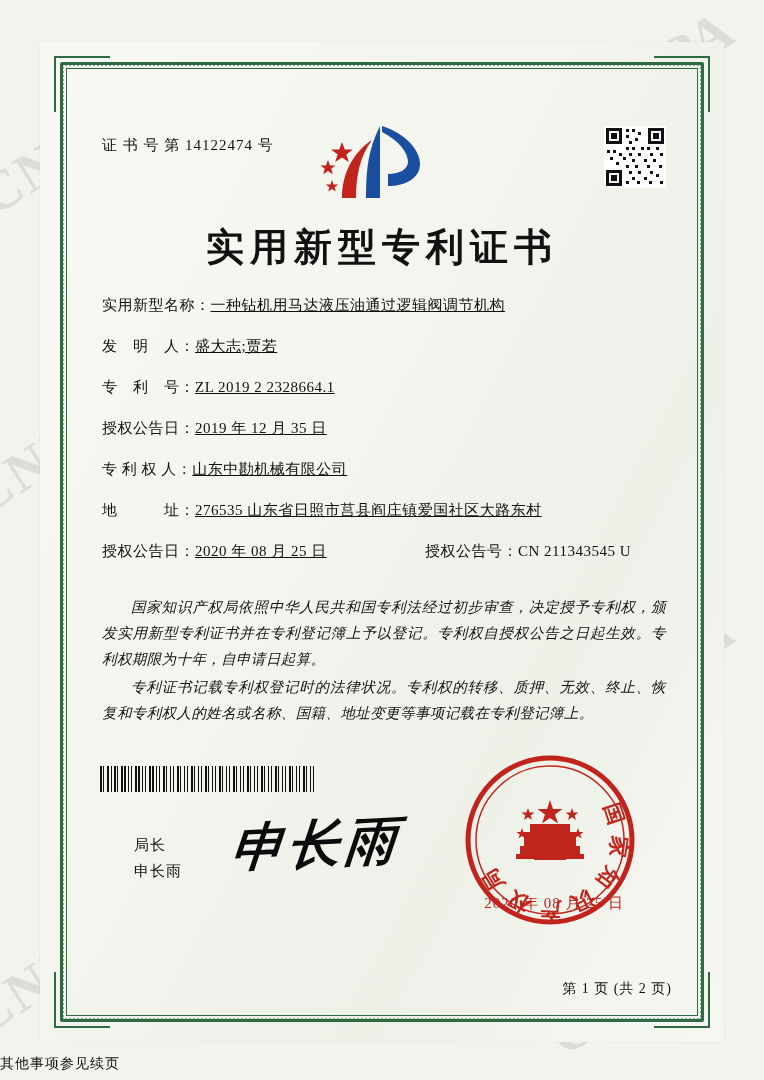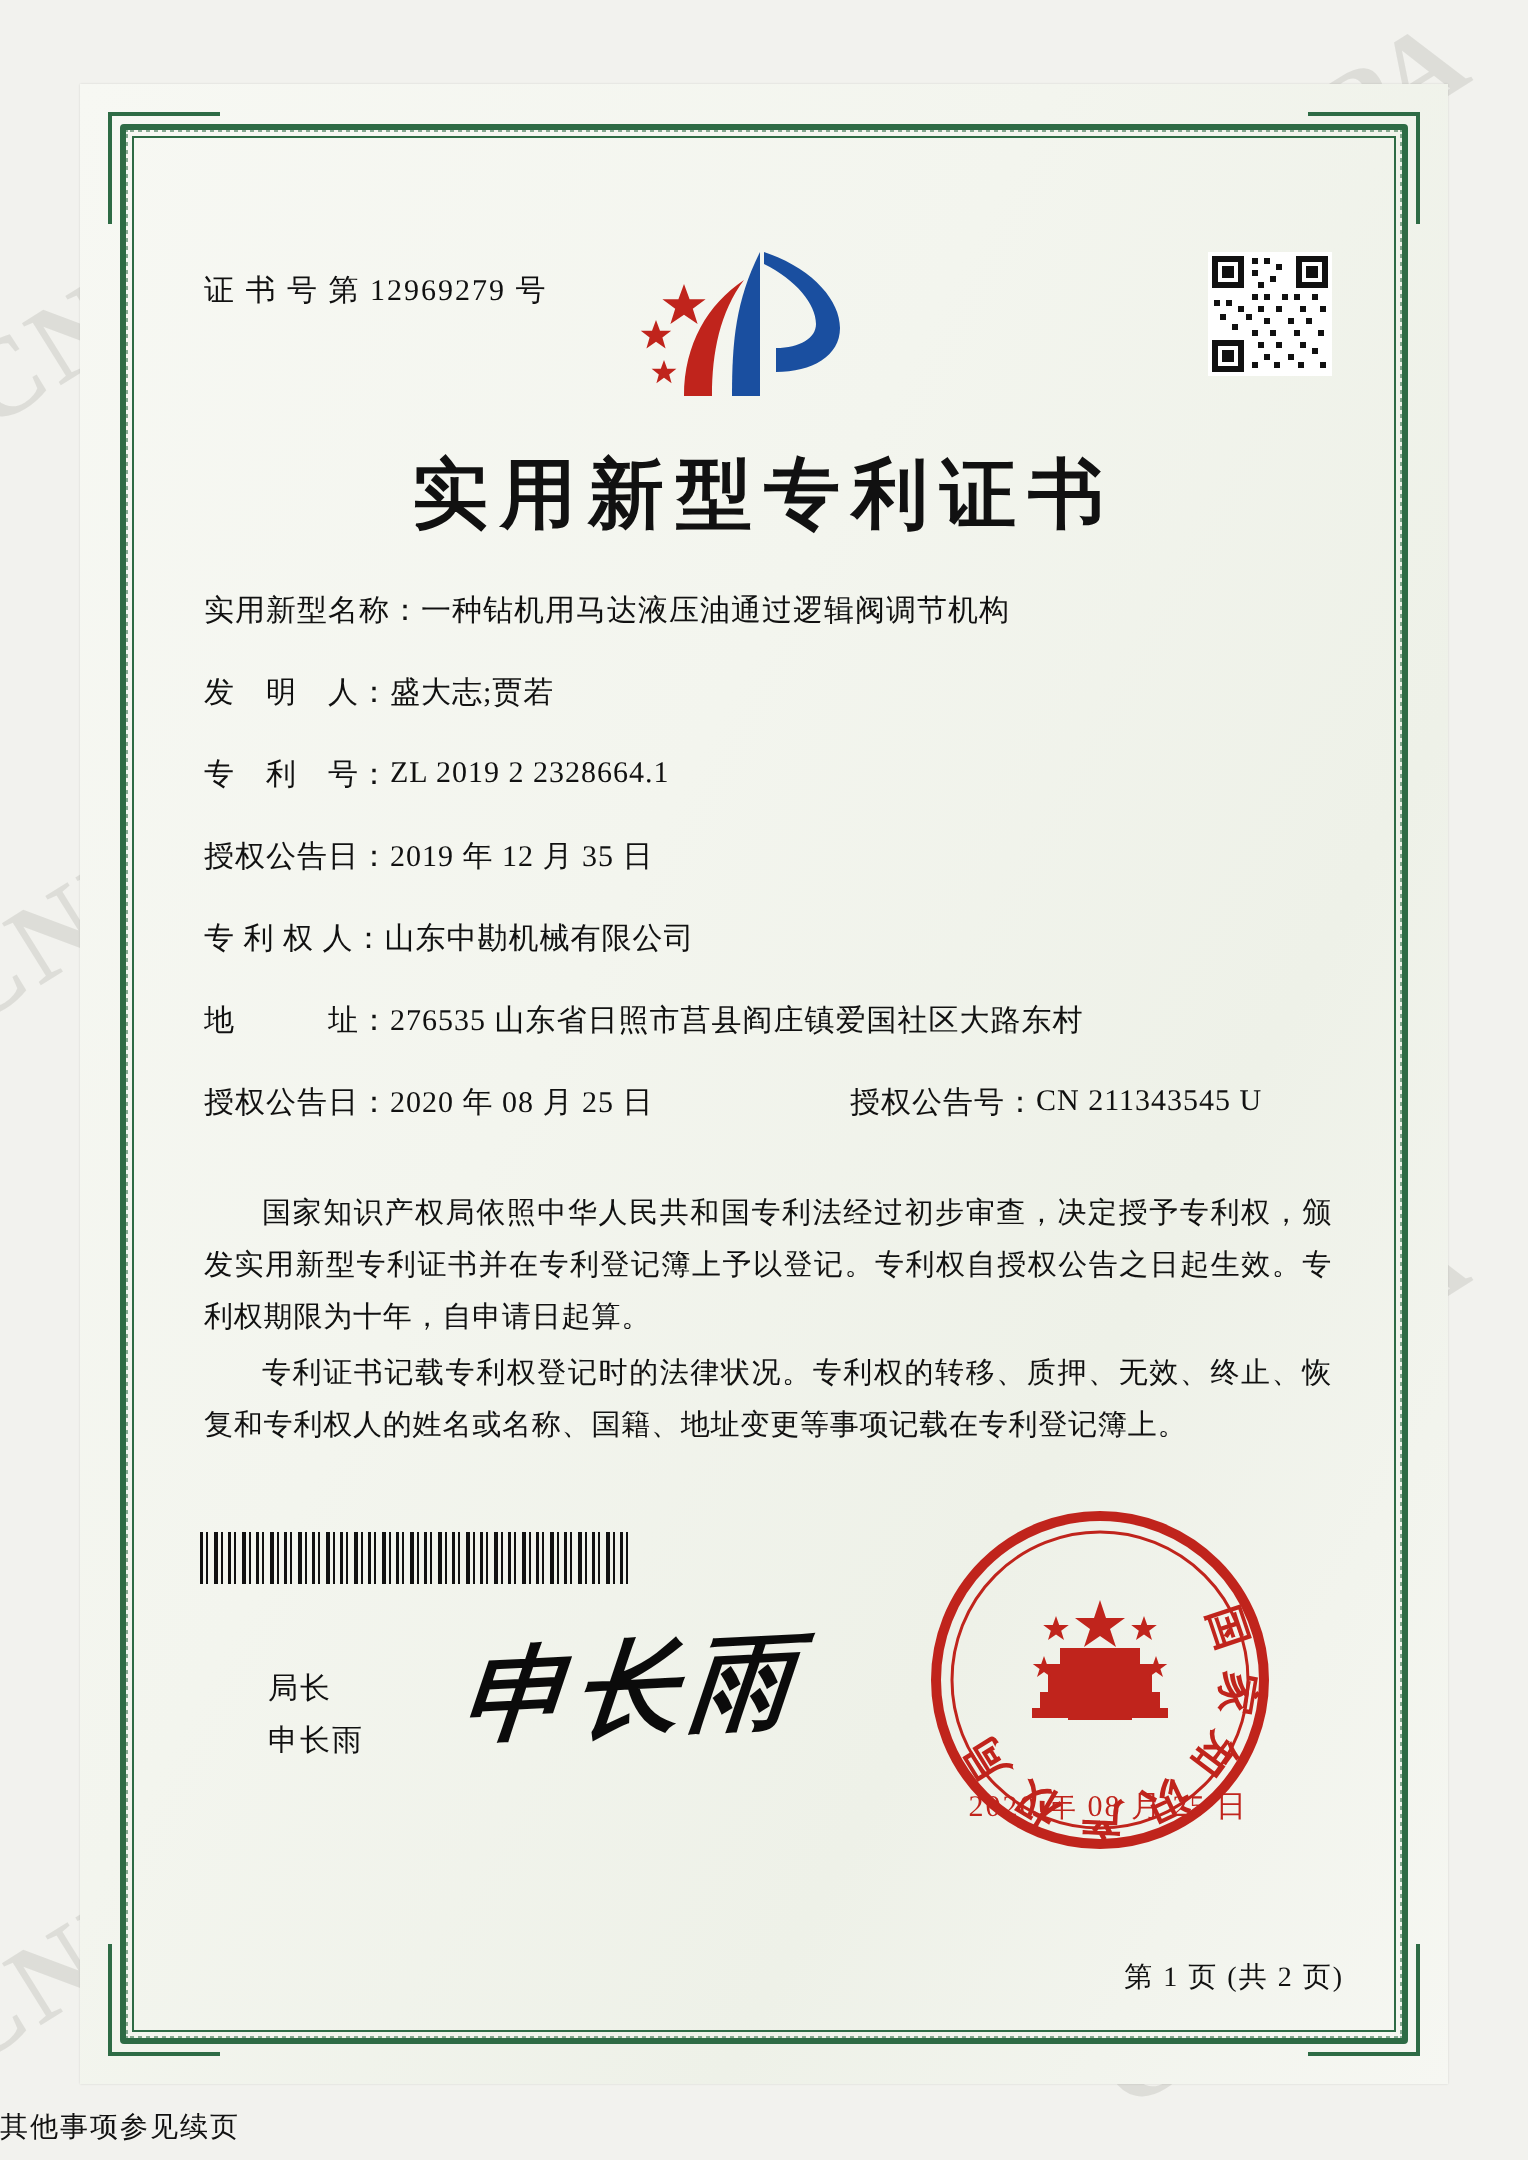--- a/index.html
+++ b/index.html
@@ -143,20 +143,21 @@
     color: #111;
   }
   .field-label {
     flex: 0 0 auto;
     white-space: pre;
     letter-spacing: 0.5px;
   }
   .field-value {
     flex: 1 1 auto;
     letter-spacing: 0.5px;
+    text-decoration: underline;
   }
   .field-row.split .field-value {
     flex: 0 0 auto;
     min-width: 230px;
   }
   .field-label2 {
     flex: 0 0 auto;
     white-space: pre;
     letter-spacing: 0.5px;
   }
@@ -173,20 +174,21 @@
     top: 500px;
     font-size: 14.5px;
     line-height: 26px;
     color: #111;
     letter-spacing: 0.4px;
   }
   .paras p {
     margin: 0 0 2px 0;
     text-indent: 2em;
     text-align: justify;
+    font-style: italic;
   }
 
   
   .barcode {
     position: absolute;
     left: 8px;
     top: 672px;
     width: 215px;
     height: 26px;
     background-image: repeating-linear-gradient(
@@ -292,21 +294,21 @@
   <div class="frame-outer"></div>
   <div class="frame-deco"></div>
   <div class="frame-inner"></div>
   <div class="corner tl"></div>
   <div class="corner tr"></div>
   <div class="corner bl"></div>
   <div class="corner br"></div>
 
   <div class="content">
 
-    <div class="cert-no">证 书 号 第 12969279 号</div>
+    <div class="cert-no">证 书 号 第 14122474 号</div>
 
     <div class="logo">
       <svg viewBox="0 0 160 88" width="160" height="88">
         <path d="M78 6 L78 78 L64 78 C64 50 66 30 78 6 Z" fill="#1a4fa0"></path>
         <path d="M80 6 C104 14 118 30 118 44 C118 58 104 66 86 66 L86 54 C98 54 106 49 106 42 C106 32 96 20 80 12 Z" fill="#1a4fa0"></path>
         <path d="M70 20 C58 36 54 56 54 78 L40 78 C40 52 52 32 70 20 Z" fill="#c0241c"></path>
         <g fill="#c0241c">
           <polygon points="40,22 42.8,29.6 50.8,29.6 44.4,34.4 46.8,42 40,37.4 33.2,42 35.6,34.4 29.2,29.6 37.2,29.6"></polygon>
           <polygon points="26,40 28,45.4 33.6,45.4 29.2,48.8 30.8,54.2 26,50.9 21.2,54.2 22.8,48.8 18.4,45.4 24,45.4"></polygon>
           <polygon points="30,60 31.6,64.4 36.2,64.4 32.6,67.2 33.8,71.6 30,68.9 26.2,71.6 27.4,67.2 23.8,64.4 28.4,64.4"></polygon>

